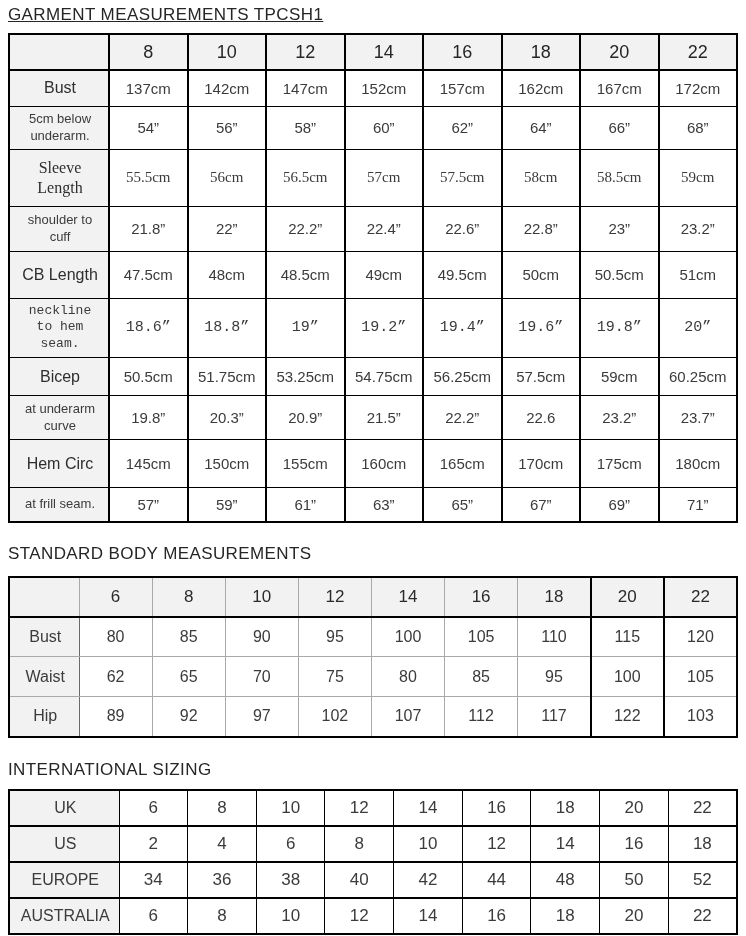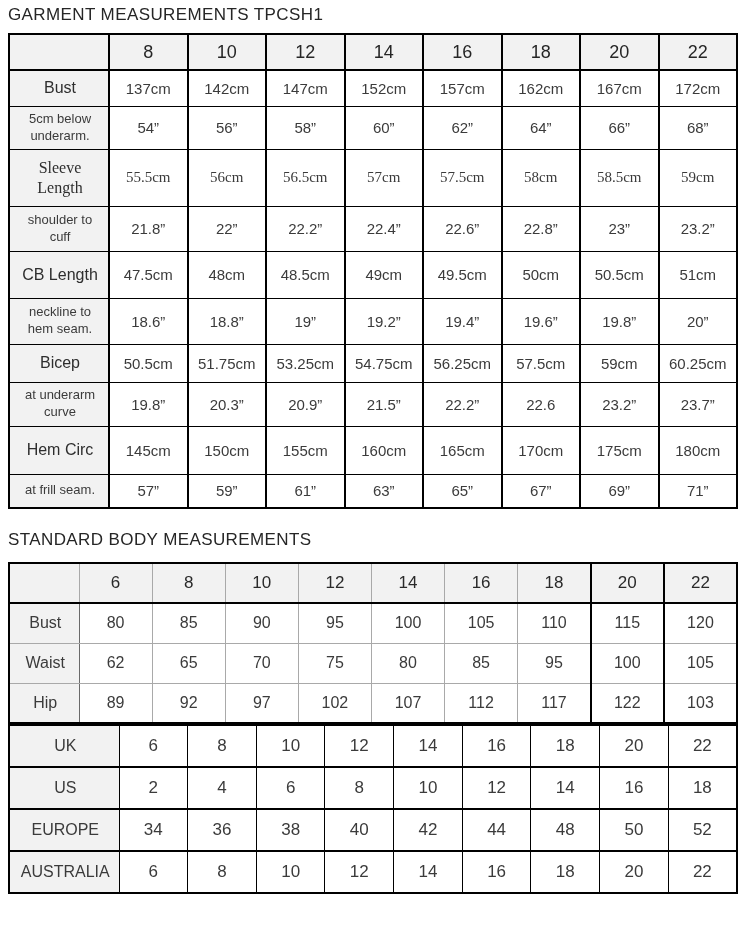--- a/index.html
+++ b/index.html
@@ -6,21 +6,21 @@
     --shade:#f2f2f2; --border:#000000; --muted:#a9a9a9;
     --text:#3b3b3b; --title:#262626; --lblline:#6a6a6a;
   }
   *{box-sizing:border-box;}
   body{
     margin:0; background:#ffffff; width:746px;
     font-family:"Liberation Sans","DejaVu Sans",sans-serif; color:var(--text);
   }
   .page{padding:5px 8px 10px 8px;}
   h1,h2{font-weight:normal;color:var(--title);letter-spacing:.4px;}
-  h1{font-size:17px;margin:0 0 8px 0;}
+  h1{font-size:17px;margin:0 0 8px 0;text-decoration:underline;}
   h2.t2-title{font-size:17px;margin:21px 0 12px 0;}
   h2.t3-title{font-size:17px;margin:22px 0 9px 0;}
 
   table{border-collapse:collapse;table-layout:fixed;width:730px;}
   th{font-weight:normal;}
   .shade{background:var(--shade);}
   .val{text-align:center;padding:2px;}
   .lbl{text-align:center;padding:4px 6px 4px 8px;}
   .corner{padding:0;}
 
@@ -31,41 +31,41 @@
   .t1 .corner{width:100px;}
   .t1 .val{font-size:15px;}
   .t1 .main{font-size:16px;color:#2e2e2e;line-height:1.25;}
   .t1 .sub{font-size:13px;line-height:1.3;}
   .t1 thead tr{height:36px;}
   .t1 tbody tr:nth-child(1){height:36px;}
   .t1 tbody tr:nth-child(2){height:43px;}
   .t1 tbody tr:nth-child(3){height:57px;font-family:Liberation Serif, serif;}
   .t1 tbody tr:nth-child(4){height:45px;}
   .t1 tbody tr:nth-child(5){height:47px;}
-  .t1 tbody tr:nth-child(6){height:46px;}
+  .t1 tbody tr:nth-child(6){height:46px;font-family:Liberation Mono, monospace;}
   .t1 tbody tr:nth-child(7){height:38px;margin-top:36px;}
   .t1 tbody tr:nth-child(8){height:44px;}
   .t1 tbody tr:nth-child(9){height:48px;}
   .t1 tbody tr:nth-child(10){height:34px;padding-left:48px;}
 
   
   .t2{border:2px solid var(--border);}
   .t2 th,.t2 td{border:1px solid var(--muted);}
   .t2 .corner{width:70px;}
   .t2 thead th{border-bottom:2px solid var(--border);font-size:17px;color:#2a2a2a;}
   .t2 .lbl{font-size:16px;border-right-color:var(--lblline);}
   .t2 .thickL{border-left:2px solid var(--border);}
   .t2 tr{height:40px;}
   .t2 .val{font-size:16px;}
 
   
   .t3{border:2px solid var(--border);}
   .t3 th,.t3 td{border:1px solid var(--border);border-top-width:2px;border-bottom-width:2px;}
   .t3 .lbl{width:110px;font-size:16px;}
-  .t3 tr{height:42px;padding-left:28px;}
+  .t3 tr{height:36px;padding-left:28px;}
   .t3 .val{font-size:17px;}
 </style>
 </head>
 <body>
 
 <div class="page">
 
   <h1>GARMENT MEASUREMENTS TPCSH1</h1>
   <table class="t1">
     <thead id="t1-head">
@@ -244,20 +244,21 @@
           <td class="val">102</td>
           <td class="val">107</td>
           <td class="val">112</td>
           <td class="val">117</td>
           <td class="val thickL">122</td>
           <td class="val thickL">103</td>
         </tr>
       </tbody>
   </table>
 
+  <h2 class="t3-title">INTERNATIONAL SIZING</h2>
   <table class="t3">
     <tbody id="t3-body">
         <tr>
           <th class="shade lbl">UK</th>
           <td class="val">6</td>
           <td class="val">8</td>
           <td class="val">10</td>
           <td class="val">12</td>
           <td class="val">14</td>
           <td class="val">16</td>

